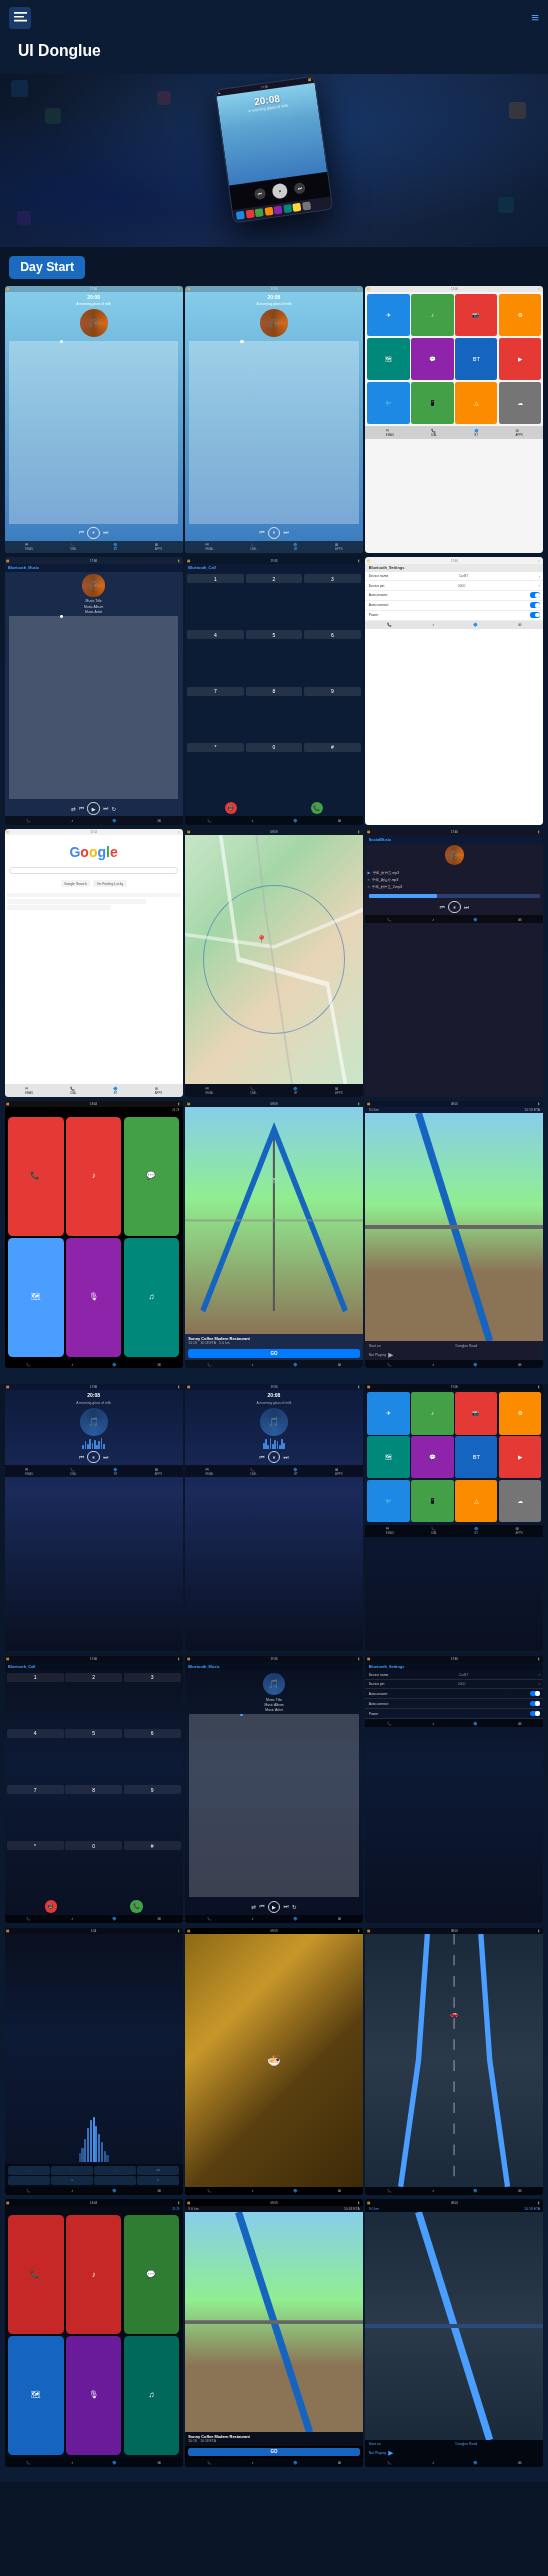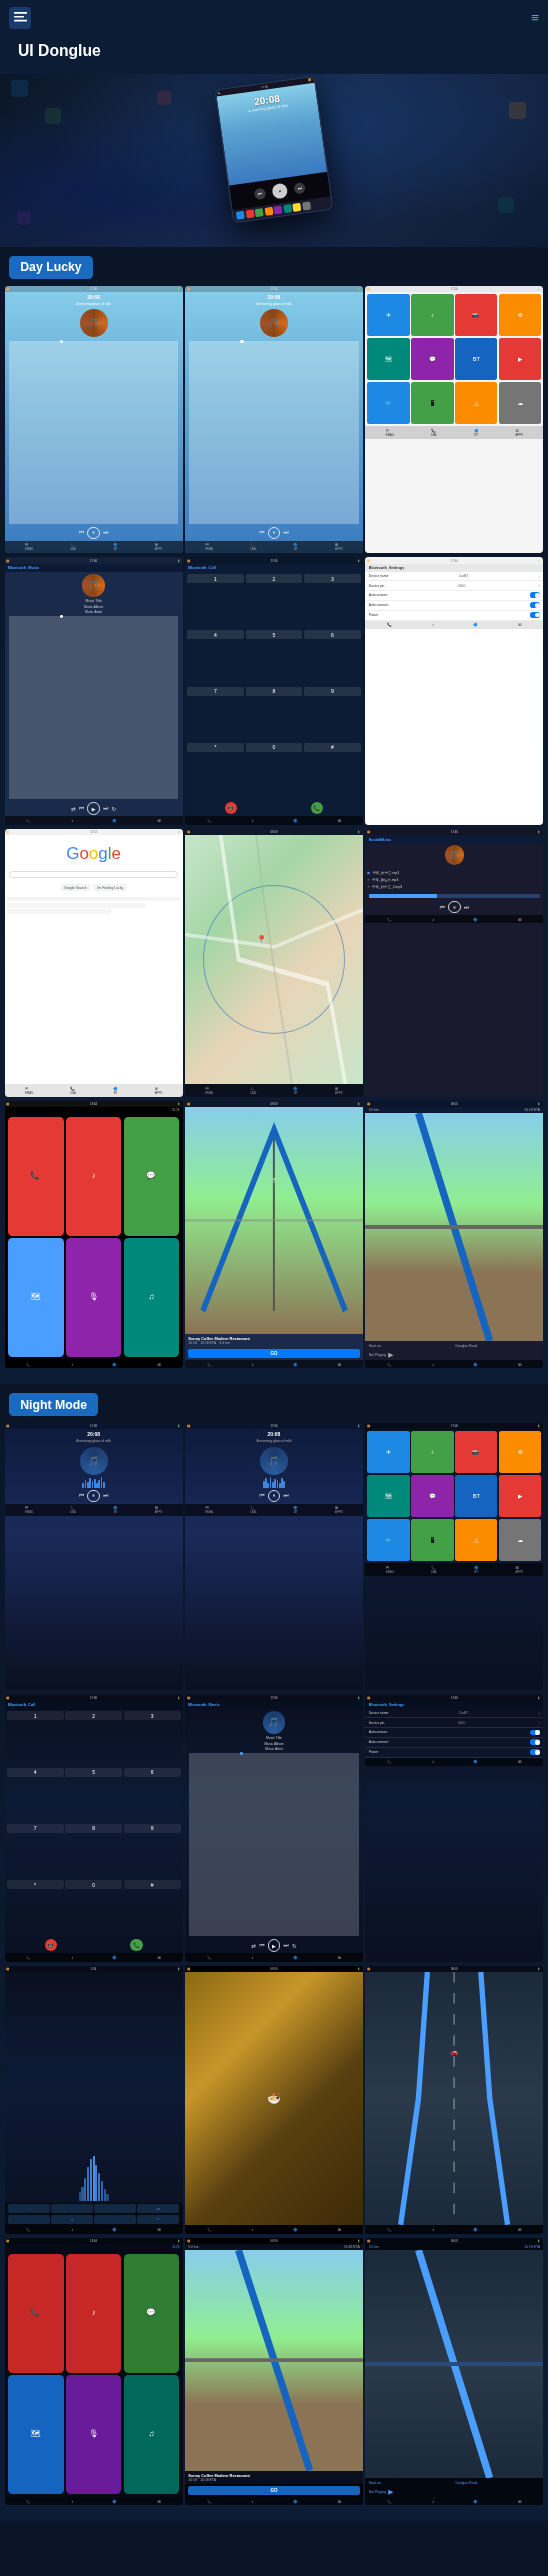--- a/index.html
+++ b/index.html
@@ -309,22 +309,22 @@
       top: 0.6px;
       width: 4.5px;
       height: 4.5px;
       background: #fff;
       border-radius: 50%;
     }
 
     
     .google-logo {
       text-align: center;
-      font-size: 17px;
-      font-weight: normal;
+      font-size: 14px;
+      font-weight: bold;
       padding: 8.4px 0 4.5px;
     }
     .google-search {
       margin: 2.2px 4.5px;
       height: 7.8px;
       border: 0.6px solid #ddd;
       border-radius: 3.9px;
       background: #fff;
     }
 
@@ -561,21 +561,21 @@
       <div class="app-icon-sm app-purple"></div>
       <div class="app-icon-sm app-teal"></div>
       <div class="app-icon-sm app-yellow"></div>
       <div class="app-icon-sm app-gray"></div>
     </div>
   </div>
 </div>
 
 <div class="screenshots-section">
   <div>
-    <span class="mode-label">Day Lucky</span>
+    <span class="mode-label">Day Start</span>
   </div>
 
   <div class="screenshot-grid">
 
     <div class="screenshot-card">
       <div class="screen-full screen-music-day">
         <div class="mini-status dark">
           <span>📶</span>
             <span>17:06</span>
             <span>🔋</span>
@@ -1083,23 +1083,20 @@
               <div class="mini-bottom-icon">⊞</div>
             </div>
         </div>
       </div>
     </div>
   </div>
 
 </div>
 
 <div class="screenshots-section">
-  <div>
-    <span class="mode-label">Night Mode</span>
-  </div>
 
   <div class="screenshot-grid">
 
     <div class="screenshot-card">
       <div class="screen-full night-music-bg">
         <div class="mini-status dark">
           <span>📶</span>
             <span>17:06</span>
             <span>🔋</span>
         </div>

